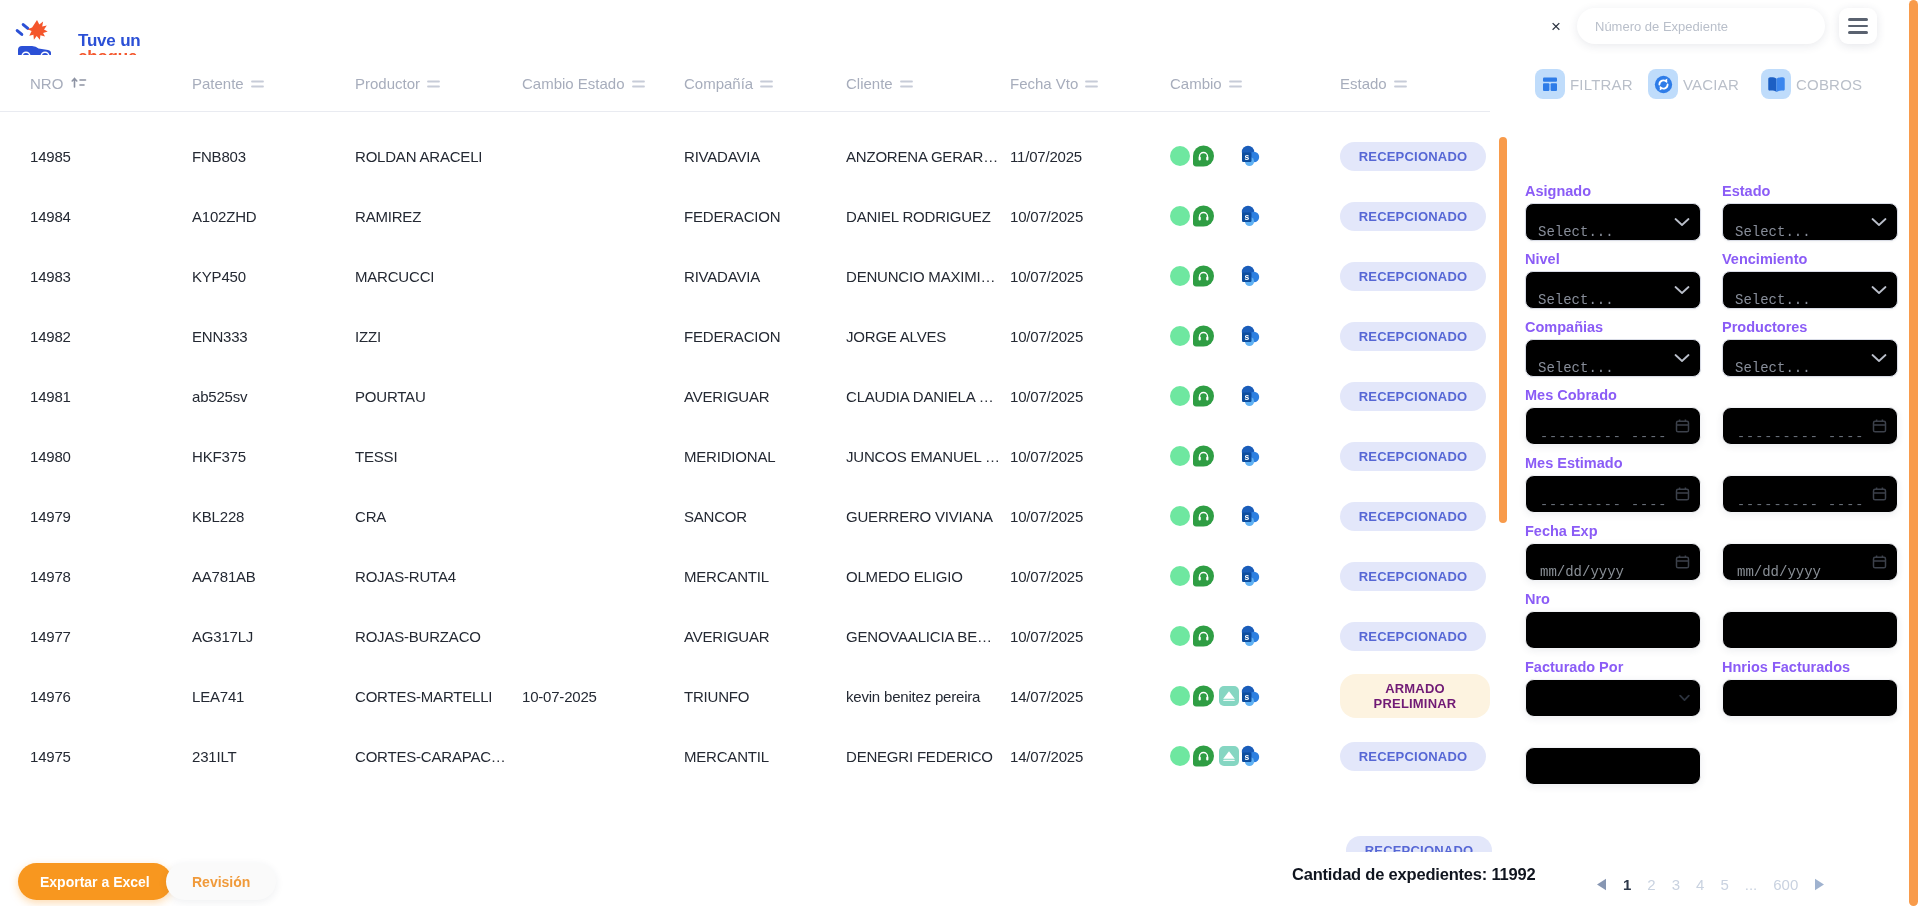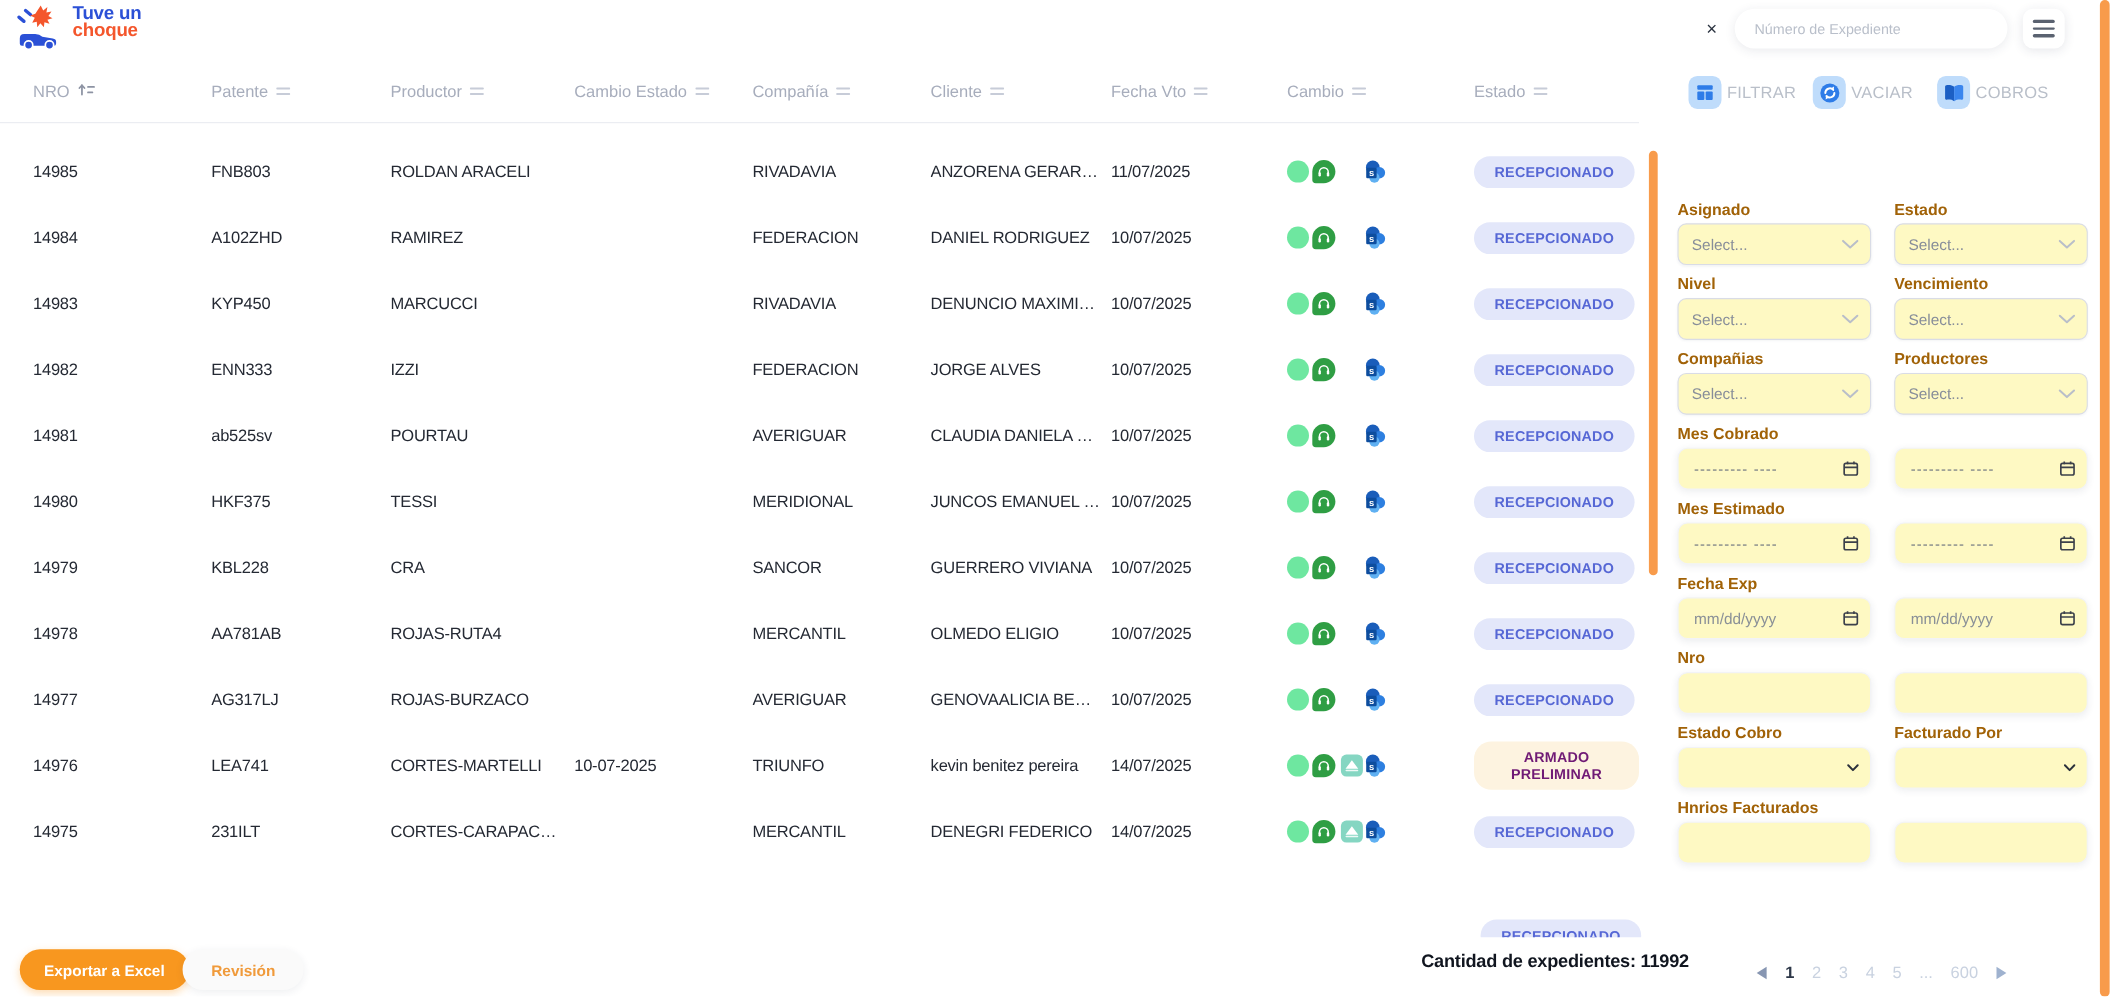--- a/index.html
+++ b/index.html
@@ -4,21 +4,21 @@
 <style>
   html,body{margin:0;padding:0;}
   body{
     width:1918px;height:906px;position:relative;overflow:hidden;
     background:#ffffff;font-family:"Liberation Sans",sans-serif;color:#23262e;
   }
   
   .page-scrollbar{position:absolute;right:0;top:0;width:9px;height:906px;background:#f89b4b;border-radius:5px;z-index:50;}
   
   .topbar{position:absolute;left:0;top:0;width:1905px;height:55px;}
-  .logo{position:absolute;left:14px;top:4px;display:flex;align-items:flex-start;gap:6px;cursor:pointer;}
+  .logo{position:absolute;left:14px;top:19px;display:flex;align-items:flex-end;gap:18px;cursor:pointer;}
   .logo-text{display:flex;flex-direction:column;line-height:16px;font-weight:bold;font-size:17px;letter-spacing:-0.2px;}
   .logo-text .l1{color:#2b50d6;}
   .logo-text .l2{color:#f4562c;}
   .topbar-right{position:absolute;right:28px;top:8px;display:flex;align-items:center;gap:14px;}
   .clear-x{font-size:17px;color:#2b3340;cursor:pointer;padding:0 2px;line-height:1;}
   .exp-search{width:212px;height:36px;border:none;border-radius:18px;background:#fff;
     box-shadow:0 2px 10px rgba(40,50,80,.10);padding:0 18px;font-size:13px;color:#444;outline:none;
     font-family:"Liberation Sans",sans-serif;}
   .exp-search::placeholder{color:#b9bfca;}
   .hamburger{width:38px;height:36px;border:none;border-radius:9px;background:#fff;
@@ -52,23 +52,23 @@
   .factions{position:absolute;left:10px;top:14px;display:flex;}
   .faction{display:flex;align-items:center;gap:5px;cursor:pointer;width:113px;}
   .faction .ficon{width:30px;height:30px;border-radius:8px;background:#bfdcfb;display:flex;align-items:center;justify-content:center;}
   .faction .flabel{font-size:15px;color:#b9bfc9;letter-spacing:0.2px;}
   .busqueda{position:absolute;left:0;top:64px;width:336px;height:50px;border:1px solid #f2f3f6;border-radius:12px;
     background:#fff;box-shadow:0 2px 10px rgba(40,50,80,.07);padding:0 18px;font-size:15px;outline:none;
     letter-spacing:0.4px;color:#444;font-family:"Liberation Sans",sans-serif;}
   .busqueda::placeholder{color:#8e96a8;}
   .fgrid{position:absolute;left:0;top:128px;display:grid;grid-template-columns:176px 176px;column-gap:21px;row-gap:10px;}
   .fcell{display:flex;flex-direction:column;}
-  .flab{font-size:14.5px;font-weight:bold;color:#a16207;height:16px;margin-bottom:4px;}
-  .ctl{position:relative;height:36px;background:#fef9c3;border-radius:9px;display:flex;align-items:center;
-    box-shadow:0 2px 7px rgba(40,50,80,.08);cursor:pointer;}
+  .flab{font-size:14.5px;font-weight:bold;color:#8b5cf6;height:16px;margin-bottom:4px;}
+  .ctl{position:relative;height:36px;background:#000000;border-radius:9px;display:flex;align-items:flex-end;
+    box-shadow:0 2px 7px rgba(40,50,80,.08);cursor:pointer;font-family:Liberation Mono, monospace;}
   .ctl.rsel{border:1px solid #d9dce6;box-shadow:0 1px 2px rgba(40,50,80,.05);border-radius:8px;}
   .ctl.plain{border:1px solid #f2f3f6;}
   .ctl .val{font-size:14px;color:#878d99;padding-left:12px;}
   .ctl .dashes{font-size:13.5px;color:#6f7680;padding-left:14px;letter-spacing:1px;}
   .ctl .dateph{font-size:14px;color:#8a9097;padding-left:14px;}
   .ctl .right-ic{position:absolute;right:10px;top:50%;transform:translateY(-50%);display:flex;align-items:center;}
   
   .footerbar{position:absolute;left:0;top:852px;width:1908px;height:54px;}
   .btn-export{position:absolute;left:18px;top:11px;height:37px;border:none;border-radius:19px;background:#f8971f;
     color:#fff;font-size:14px;font-weight:bold;padding:0 22px;cursor:pointer;
@@ -711,30 +711,20 @@
         </div>
         <div class="fcell">
           <div class="flab">Nro</div>
           <input class="ctl plain" type="text" style="outline: none; padding: 0px 12px; font-size: 14px;">
         </div>
         <div class="fcell">
           <div class="flab"></div>
           <input class="ctl plain" type="text" style="outline: none; padding: 0px 12px; font-size: 14px;">
         </div>
         <div class="fcell">
-          <div class="flab">Estado Cobro</div>
-          <div class="ctl plain">
-            <span class="right-ic">
-              <svg width="11" height="7" viewBox="0 0 11 7" fill="none" stroke="#2b313c" stroke-width="1.8" stroke-linecap="round" stroke-linejoin="round">
-                <path d="M1.2 1.2 5.5 5.6 9.8 1.2"></path>
-              </svg>
-            </span>
-          </div>
-        </div>
-        <div class="fcell">
           <div class="flab">Facturado Por</div>
           <div class="ctl plain">
             <span class="right-ic">
               <svg width="11" height="7" viewBox="0 0 11 7" fill="none" stroke="#2b313c" stroke-width="1.8" stroke-linecap="round" stroke-linejoin="round">
                 <path d="M1.2 1.2 5.5 5.6 9.8 1.2"></path>
               </svg>
             </span>
           </div>
         </div>
         <div class="fcell">

